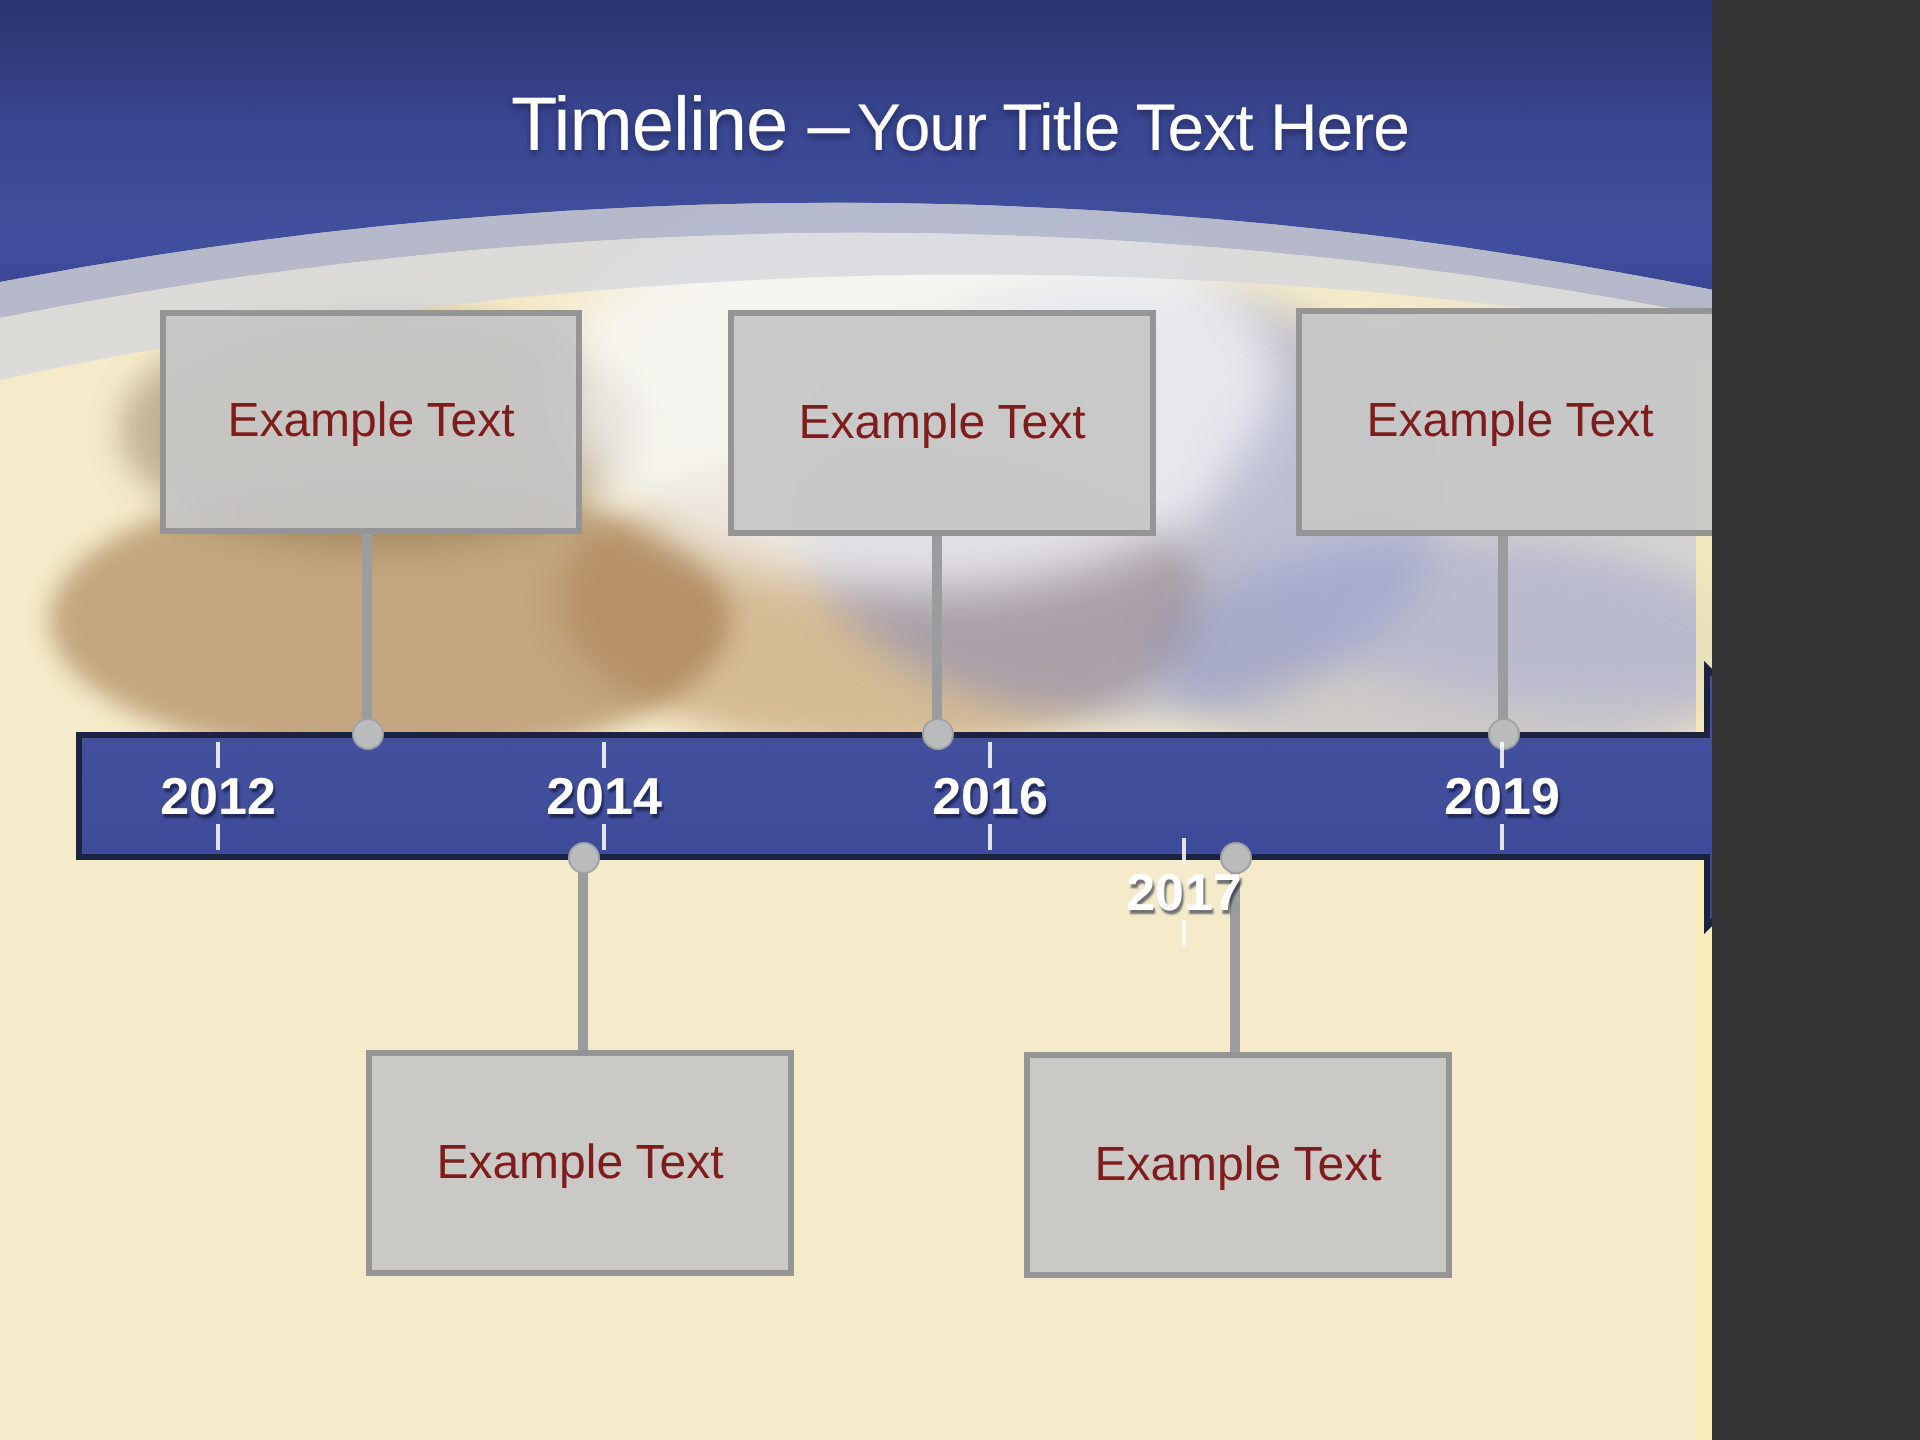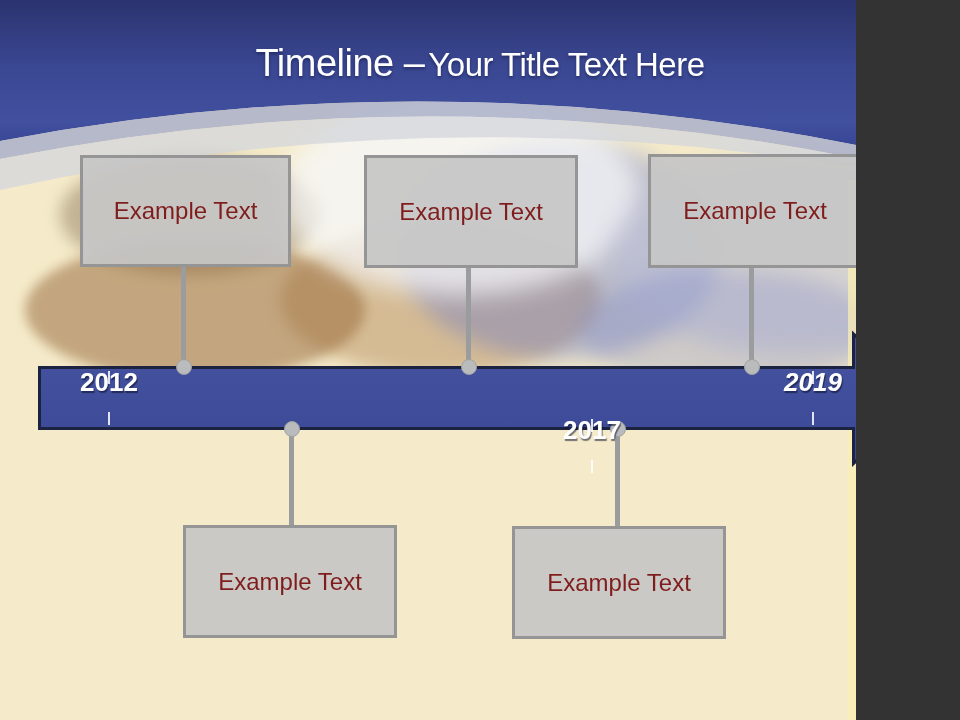--- a/index.html
+++ b/index.html
@@ -52,32 +52,32 @@
     font-size:24px;color:#7f1d1d;
   }
   .b1{left:80px;top:155px;width:211px;height:112px;}
   .b2{left:364px;top:155px;width:214px;height:113px;}
   .b3{left:648px;top:154px;width:214px;height:114px;}
   .b4{left:183px;top:525px;width:214px;height:113px;}
   .b5{left:512px;top:526px;width:214px;height:113px;}
   
   .yslot{
     position:absolute;top:367px;width:96px;height:62px;
-    display:flex;justify-content:center;
+    display:flex;align-items:center;justify-content:center;
   }
   .ylabel{
     font-size:26px;font-weight:bold;color:#FFFFFF;
     text-shadow:1px 2px 1px rgba(10,15,40,.55);
   }
   .tick{position:absolute;left:50%;transform:translateX(-50%);
         width:2px;height:13px;background:rgba(255,255,255,.85);}
   .tick-top{top:4px;}
   .tick-bottom{bottom:4px;}
   .ys0{left:61px;} .ys1{left:157px;} .ys2{left:254px;} .ys3{left:350px;}
-  .ys4{left:447px;} .ys5{left:544px;margin-top:48px;} .ys6{left:640px;} .ys7{left:765px;font-style:italic;}
+  .ys4{left:447px;} .ys5{left:544px;margin-top:48px;} .ys6{left:640px;} .ys7{left:703px;}
 </style>
 </head>
 <body>
 
 <div class="slide">
 
   <div class="photo-strip">
     <div class="blob blob-c"></div>
     <div class="blob blob-a"></div>
     <div class="blob blob-b"></div>
@@ -141,20 +141,30 @@
   </div>
   <div class="ebox b5">
     <span>Example Text</span>
   </div>
 
   <div class="yslot ys0">
     <div class="tick tick-top"></div>
     <div class="ylabel">2012</div>
     <div class="tick tick-bottom"></div>
   </div>
+  <div class="yslot ys2">
+    <div class="tick tick-top"></div>
+    <div class="ylabel">2014</div>
+    <div class="tick tick-bottom"></div>
+  </div>
+  <div class="yslot ys4">
+    <div class="tick tick-top"></div>
+    <div class="ylabel">2016</div>
+    <div class="tick tick-bottom"></div>
+  </div>
   <div class="yslot ys5">
     <div class="tick tick-top"></div>
     <div class="ylabel">2017</div>
     <div class="tick tick-bottom"></div>
   </div>
   <div class="yslot ys7">
     <div class="tick tick-top"></div>
     <div class="ylabel">2019</div>
     <div class="tick tick-bottom"></div>
   </div>

